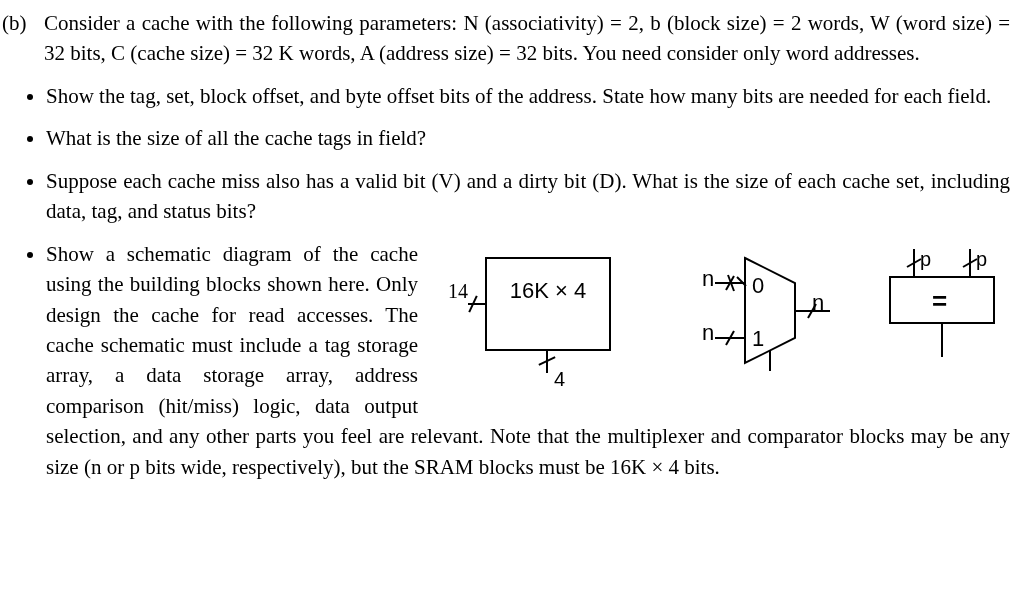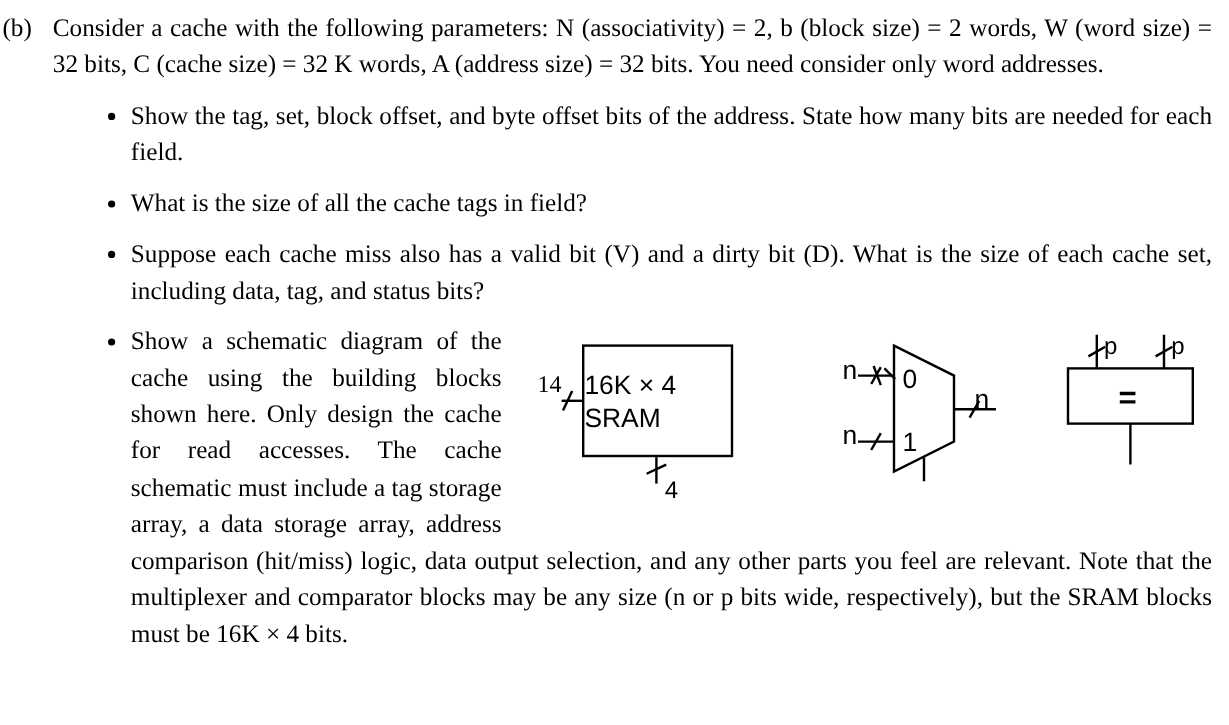--- a/index.html
+++ b/index.html
@@ -27,21 +27,21 @@
     flex: 0 0 42px;
     padding-left: 2px;
   }
   .intro-body {
     flex: 1;
     text-align: justify;
   }
   ul.qs {
     list-style: disc;
     margin: 0;
-    padding-left: 109px;
+    padding-left: 46px;
   }
   ul.qs > li {
     margin-bottom: 12px;
     text-align: justify;
   }
   .last-wrap {
     overflow: hidden;
     text-align: justify;
   }
   .figure {
@@ -52,20 +52,21 @@
     position: relative;
   }
   
   .sram {
     position: absolute;
     left: 45px;
     top: 12px;
     width: 126px;
     height: 94px;
     border: 2px solid #000;
+    text-align: center;
     font-family: Arial, Helvetica, sans-serif;
     font-size: 22px;
     line-height: 1.25;
     padding-top: 18px;
     box-sizing: border-box;
   }
   .sram-addr {
     position: absolute;
     left: 8px;
     top: 32px;
@@ -161,21 +162,20 @@
     <li>Suppose each cache miss also has a valid bit (V) and a dirty bit (D). What is the size of each cache set, including data, tag, and status bits?</li>
     <li>
       <div class="last-wrap">
         <div class="figure">
 
           <div class="sram-addr">14</div>
           <div class="wire-in"></div>
           <div class="slash-in"></div>
           <div class="sram">
             <div>16K × 4</div>
-            <div>SRAM</div>
           </div>
           <div class="wire-out"></div>
           <div class="slash-out"></div>
           <div class="sram-out-lbl">4</div>
 
           <div class="mux">
             <svg width="160" height="120" viewBox="0 0 160 120">
               <polygon points="45,5 95,30 95,85 45,110" fill="none" stroke="#000" stroke-width="2"></polygon>
 
               <line x1="15" y1="30" x2="45" y2="30" stroke="#000" stroke-width="2"></line>

